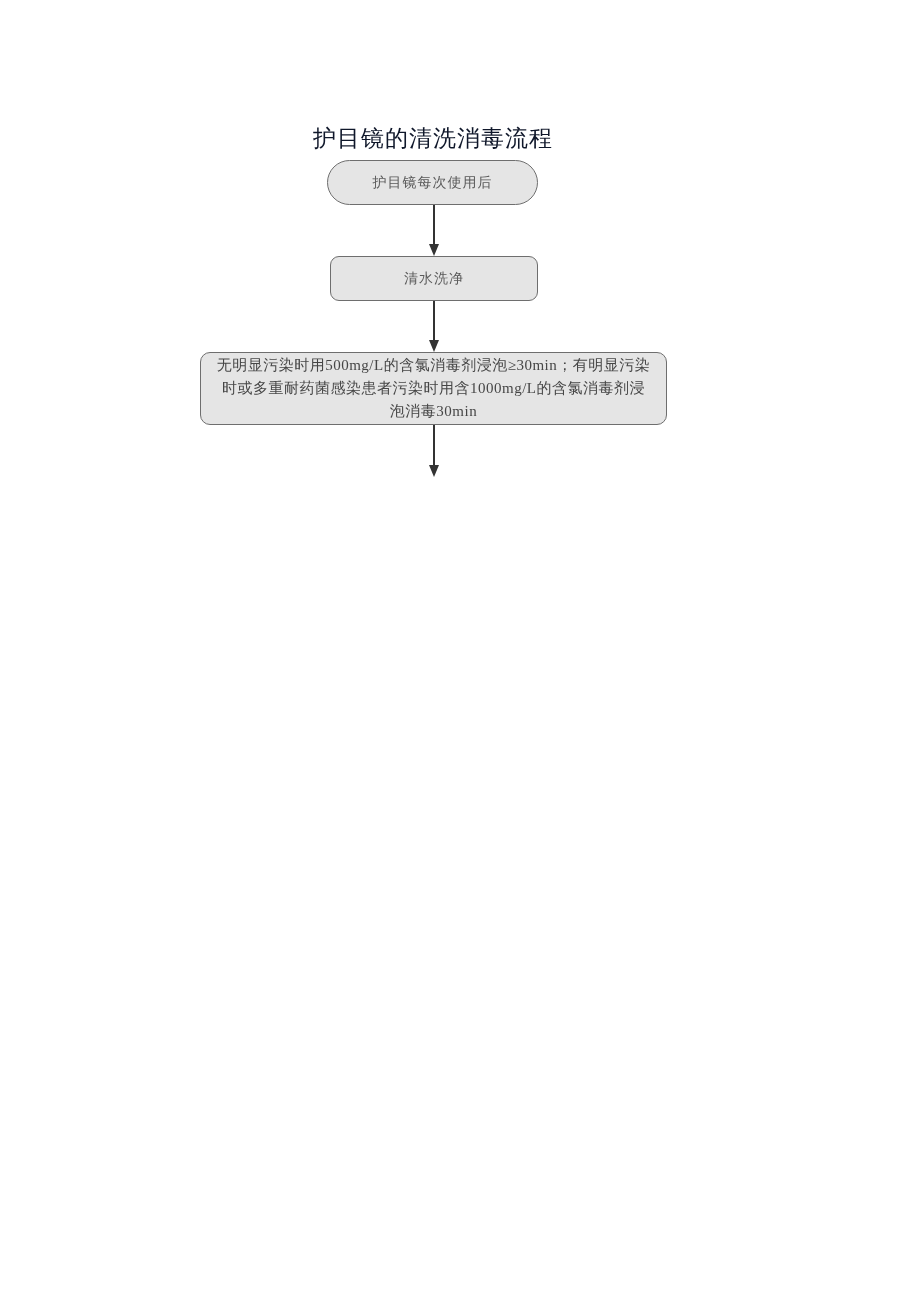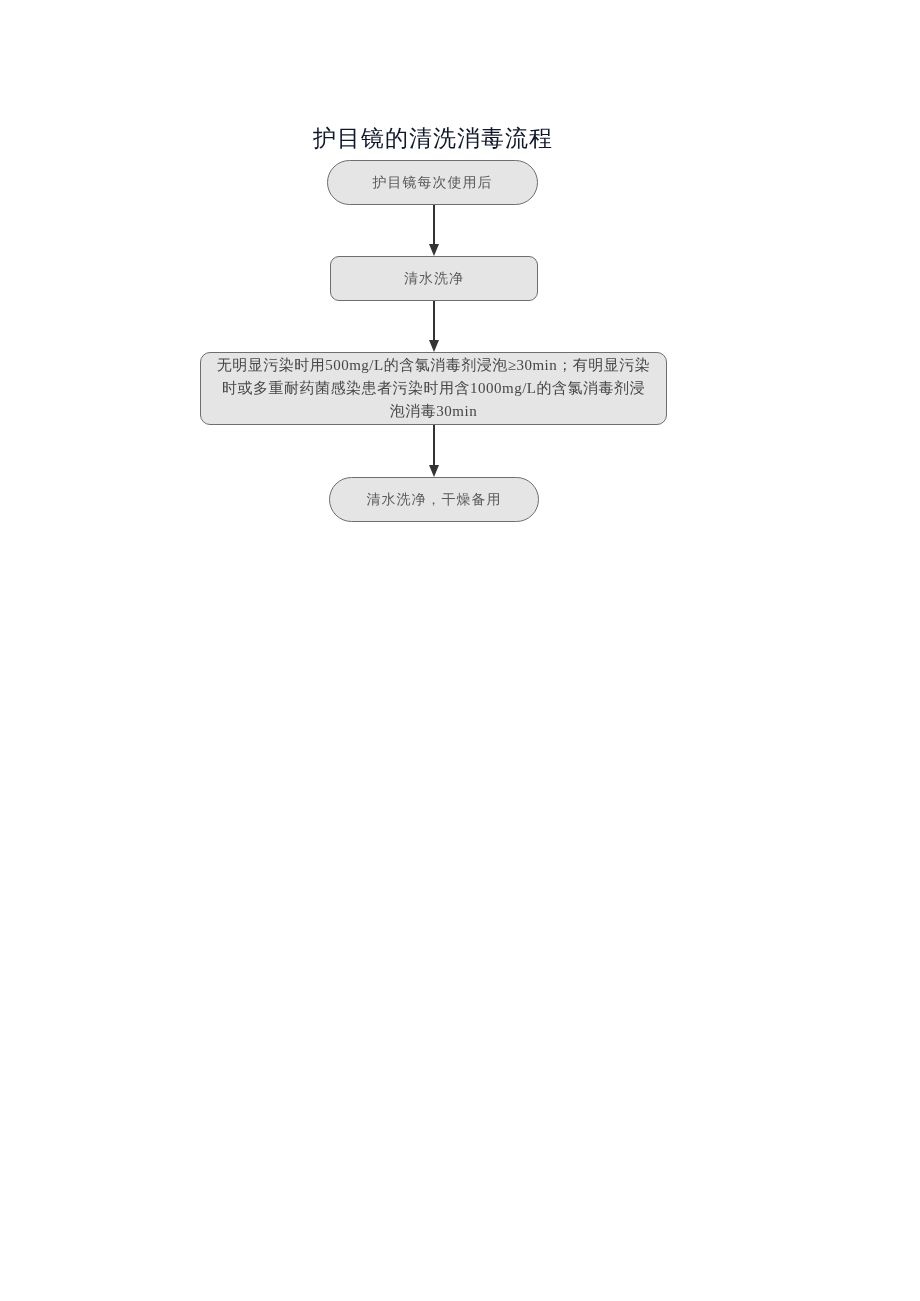--- a/index.html
+++ b/index.html
@@ -122,17 +122,14 @@
 
   <div class="node node-disinfect">
     <span>无明显污染时用500mg/L的含氯消毒剂浸泡≥30min；有明显污染时或多重耐药菌感染患者污染时用含1000mg/L的含氯消毒剂浸泡消毒30min</span>
   </div>
 
   <div class="arrow arrow-3">
     <div class="shaft"></div>
     <div class="head"></div>
   </div>
 
-  <div class="node node-end">
-    <span>清水洗净，干燥备用</span>
-  </div>
 
 </div>
 
 </body></html>

